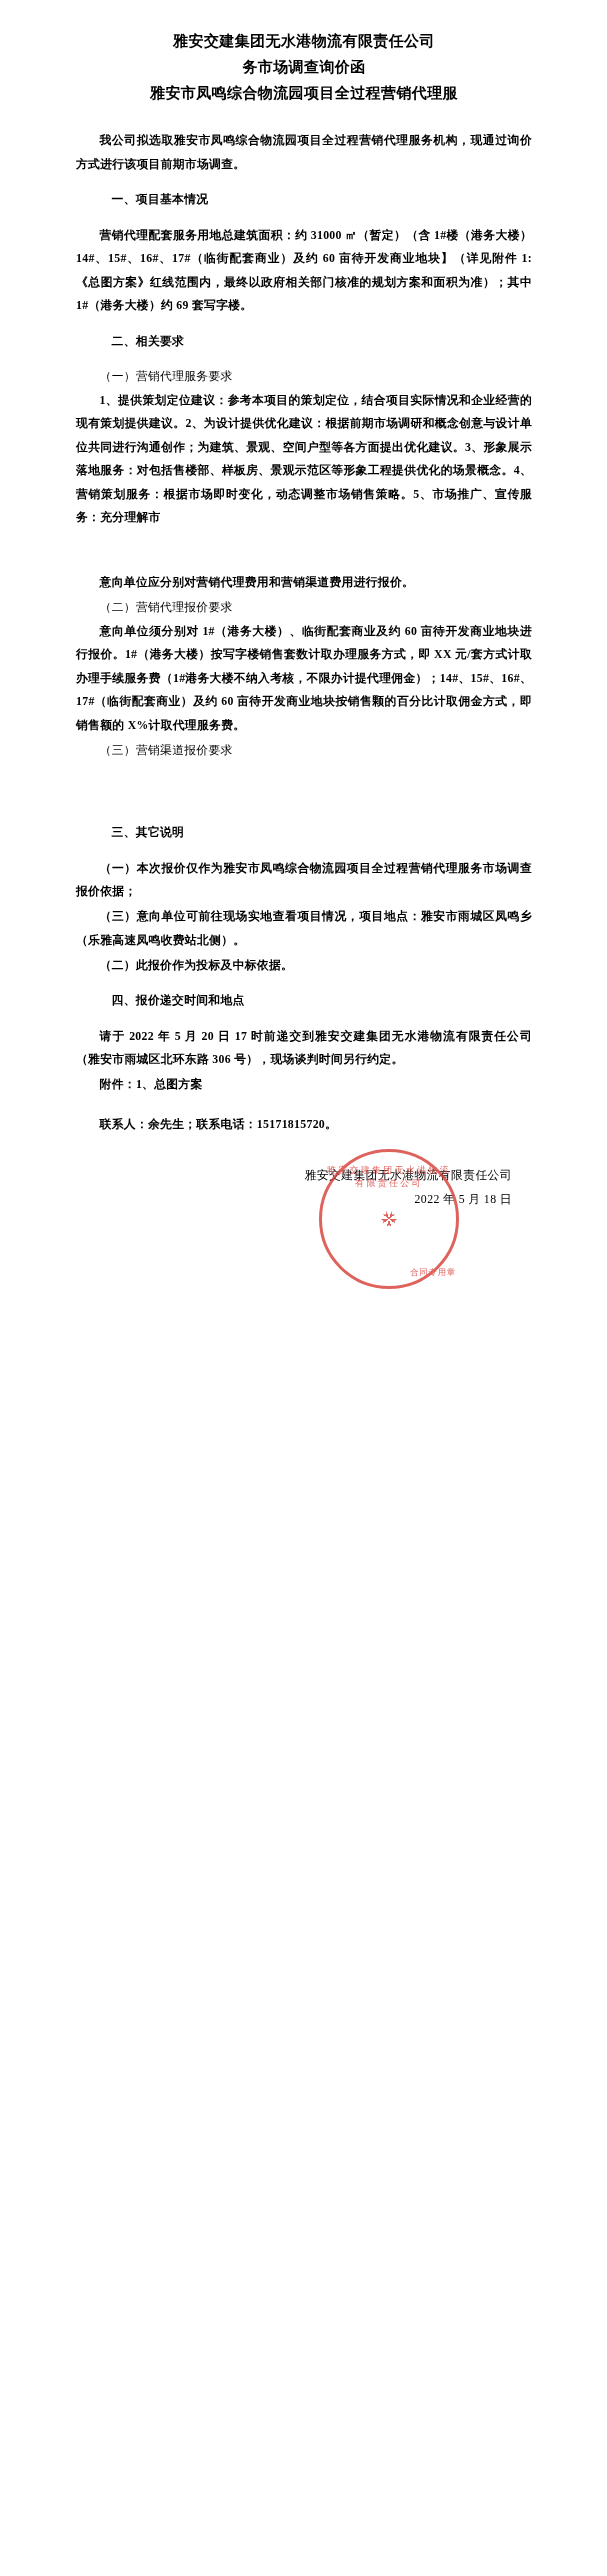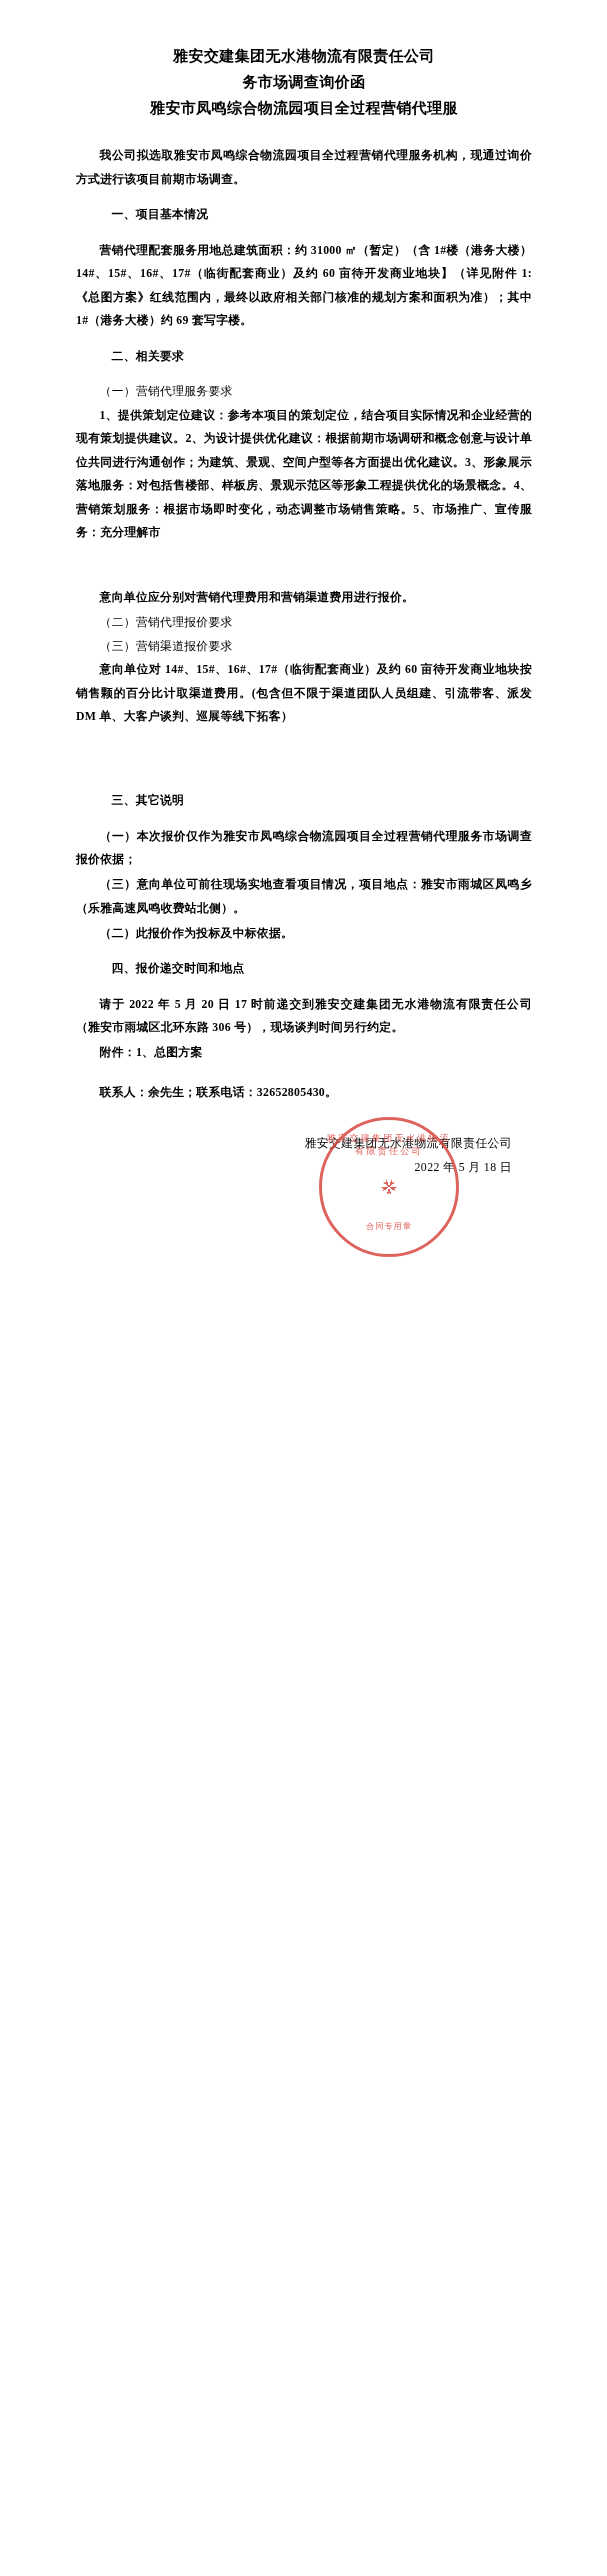--- a/index.html
+++ b/index.html
@@ -16,21 +16,21 @@
     position: relative;
     width: 608px;
     min-height: 2576px;
     background: #ffffff;
     box-sizing: border-box;
     padding: 0;
   }
   .content {
     margin: 0 auto;
     width: 456px;
-    padding-top: 43px;
+    padding-top: 28px;
   }
   .title-block {
     text-align: center;
     margin-bottom: 23px;
   }
   .title-line {
     font-size: 15px;
     font-weight: bold;
     line-height: 26px;
     letter-spacing: 0.4px;
@@ -102,22 +102,22 @@
       conic-gradient(from 18deg, #d8413a 0 36deg, transparent 36deg 72deg,
         #d8413a 72deg 108deg, transparent 108deg 144deg,
         #d8413a 144deg 180deg, transparent 180deg 216deg,
         #d8413a 216deg 252deg, transparent 252deg 288deg,
         #d8413a 288deg 324deg, transparent 324deg 360deg);
     clip-path: polygon(50% 0%, 61% 35%, 98% 35%, 68% 57%, 79% 91%, 50% 70%, 21% 91%, 32% 57%, 2% 35%, 39% 35%);
   }
   .stamp-bottom {
     position: absolute;
     width: 100%;
-    bottom: 22px;
-    text-align: center;
+    bottom: 8px;
+    text-align: right;
     font-size: 8.4px;
     color: #d8413a;
     letter-spacing: 0.8px;
   }
   .stamp-arc {
     position: absolute;
     width: 100%;
     top: 12px;
     text-align: center;
     font-size: 9px;
@@ -147,37 +147,37 @@
 
     <p class="heading">二、相关要求</p>
     <p class="subheading">（一）营销代理服务要求</p>
     <p class="para">1、提供策划定位建议：参考本项目的策划定位，结合项目实际情况和企业经营的现有策划提供建议。2、为设计提供优化建议：根据前期市场调研和概念创意与设计单位共同进行沟通创作；为建筑、景观、空间户型等各方面提出优化建议。3、形象展示落地服务：对包括售楼部、样板房、景观示范区等形象工程提供优化的场景概念。4、营销策划服务：根据市场即时变化，动态调整市场销售策略。5、市场推广、宣传服务：充分理解市</p>
 
     <div class="gap-block"></div>
 
     <p class="para">意向单位应分别对营销代理费用和营销渠道费用进行报价。</p>
 
     <p class="subheading">（二）营销代理报价要求</p>
+    <p class="para">意向单位须分别对 1#（港务大楼）、临街配套商业及约 60 亩待开发商业地块进行报价。1#（港务大楼）按写字楼销售套数计取办理服务方式，即 XX 元/套方式计取办理手续服务费（1#港务大楼不纳入考核，不限办计提代理佣金）；14#、15#、16#、17#（临街配套商业）及约 60 亩待开发商业地块按销售颗的百分比计取佣金方式，即销售额的 X%计取代理服务费。</p>
 
     <p class="subheading">（三）营销渠道报价要求</p>
-    <p class="para">意向单位对 14#、15#、16#、17#（临街配套商业）及约 60 亩待开发商业地块按销售颗的百分比计取渠道费用。(包含但不限于渠道团队人员组建、引流带客、派发 DM 单、大客户谈判、巡展等线下拓客）</p>
 
     <div class="gap-block-lg"></div>
 
     <p class="heading">三、其它说明</p>
     <p class="para">（一）本次报价仅作为雅安市凤鸣综合物流园项目全过程营销代理服务市场调查报价依据；</p>
     <p class="para">（三）意向单位可前往现场实地查看项目情况，项目地点：雅安市雨城区凤鸣乡（乐雅高速凤鸣收费站北侧）。</p>
     <p class="para">（二）此报价作为投标及中标依据。</p>
 
     <p class="heading">四、报价递交时间和地点</p>
     <p class="para">请于 2022 年 5 月 20 日 17 时前递交到雅安交建集团无水港物流有限责任公司（雅安市雨城区北环东路 306 号），现场谈判时间另行约定。</p>
 
     <p class="para">附件：1、总图方案</p>
 
-    <p class="para" style="margin-top:16.7px;">联系人：余先生；联系电话：32652805430。</p>
+    <p class="para" style="margin-top:16.7px;">联系人：余先生；联系电话：15171815720。</p>
 
     <div class="sig-block">
       <div class="sig-line">雅安交建集团无水港物流有限责任公司</div>
       <div class="sig-line">2022 年 5 月 18 日</div>
       <div class="stamp">
         <div class="stamp-arc">雅安交建集团无水港物流有限责任公司</div>
         <div class="stamp-bottom">合同专用章</div>
       </div>
     </div>
 

